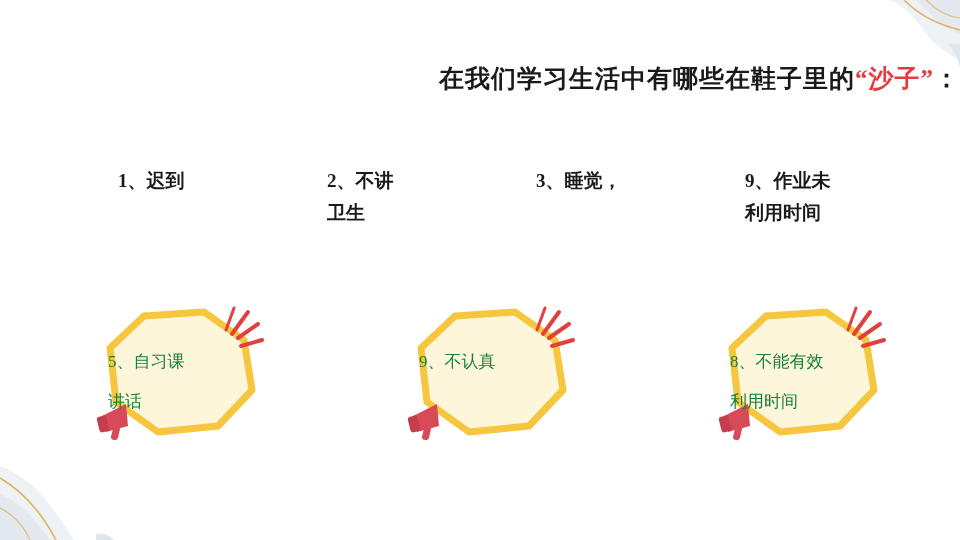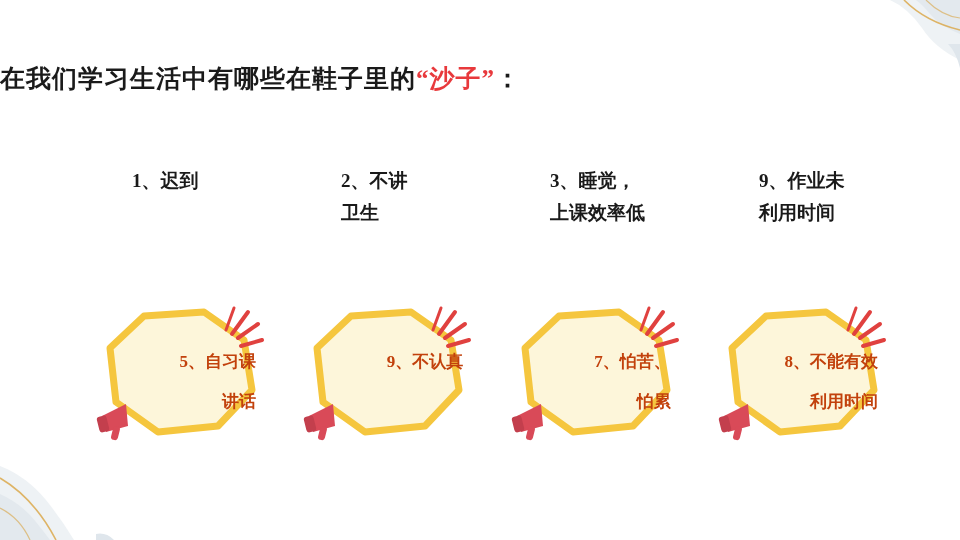--- a/index.html
+++ b/index.html
@@ -34,41 +34,41 @@
     height: 120px;
     overflow: hidden;
   }
 
   
   .title-row {
     position: absolute;
     top: 62px;
     left: 0;
     width: 960px;
-    text-align: left;
+    text-align: right;
     white-space: nowrap;
   }
   .title-main {
     font-size: 25px;
     font-weight: bold;
     color: #1a1a1a;
     letter-spacing: 1px;
   }
   .title-accent {
     font-size: 25px;
     font-weight: bold;
     color: #e8393c;
     letter-spacing: 1px;
   }
 
   
   .plain-row {
     position: absolute;
     top: 165px;
-    left: 132px;
+    left: 118px;
     width: 790px;
     display: flex;
     justify-content: flex-end;
     gap: 46px;
   }
   .plain-item {
     width: 175px;
     font-size: 19px;
     line-height: 32px;
     color: #1a1a1a;
@@ -95,25 +95,25 @@
   .bubble svg {
     position: absolute;
     top: 0;
     left: 0;
   }
   .bubble-text {
     position: absolute;
     top: 44px;
     left: 16px;
     width: 148px;
-    text-align: right;
+    text-align: left;
     font-size: 17px;
-    font-weight: bold;
+    font-weight: normal;
     line-height: 40px;
-    color: #c2410c;
+    color: #15803d;
     z-index: 3;
   }
   .bubble-text .l2 {
     display: block;
   }
 </style>
 </head>
 <body>
 
 <div class="corner corner-tr">
@@ -144,21 +144,20 @@
   <div class="plain-item">
     <span>1、迟到</span>
     <span class="l2"></span>
   </div>
   <div class="plain-item">
     <span>2、不讲</span>
     <span class="l2">卫生</span>
   </div>
   <div class="plain-item">
     <span>3、睡觉，</span>
-    <span class="l2">上课效率低</span>
   </div>
   <div class="plain-item">
     <span>9、作业未</span>
     <span class="l2">利用时间</span>
   </div>
 </div>
 
 <div class="bubble-row">
 
   <div class="bubble">
@@ -195,40 +194,20 @@
         <path d="M10 118 L34 106 L36 128 L14 134 Z" fill="#d94a58"></path>
         <rect x="6" y="118" width="10" height="16" rx="3" fill="#c33f4d" transform="rotate(-14 11 126)"></rect>
         <rect x="20" y="128" width="7" height="14" rx="3" fill="#d94a58" transform="rotate(14 23 135)"></rect>
       </g>
     </svg>
     <div class="bubble-text">
       <span>9、不认真</span>
     </div>
   </div>
 
-  <div class="bubble">
-    <svg width="178" height="155" viewBox="0 0 178 155">
-      <polygon points="52,18 112,14 152,42 160,92 126,128 66,134 24,104 18,50" fill="#fdf6da" stroke="#f5c63e" stroke-width="7" stroke-linejoin="round"></polygon>
-      <g>
-        <path d="M140 36 L156 14" stroke="#e0413f" stroke-width="4" stroke-linecap="round"></path>
-        <path d="M146 40 L166 26" stroke="#e0413f" stroke-width="4" stroke-linecap="round"></path>
-        <path d="M149 48 L170 42" stroke="#e0413f" stroke-width="4" stroke-linecap="round"></path>
-        <path d="M134 32 L142 10" stroke="#e0413f" stroke-width="3" stroke-linecap="round"></path>
-      </g>
-      <g>
-        <path d="M10 118 L34 106 L36 128 L14 134 Z" fill="#d94a58"></path>
-        <rect x="6" y="118" width="10" height="16" rx="3" fill="#c33f4d" transform="rotate(-14 11 126)"></rect>
-        <rect x="20" y="128" width="7" height="14" rx="3" fill="#d94a58" transform="rotate(14 23 135)"></rect>
-      </g>
-    </svg>
-    <div class="bubble-text">
-      <span>7、怕苦、</span>
-      <span class="l2">怕累</span>
-    </div>
-  </div>
 
   <div class="bubble">
     <svg width="178" height="155" viewBox="0 0 178 155">
       <polygon points="52,18 112,14 152,42 160,92 126,128 66,134 24,104 18,50" fill="#fdf6da" stroke="#f5c63e" stroke-width="7" stroke-linejoin="round"></polygon>
       <g>
         <path d="M140 36 L156 14" stroke="#e0413f" stroke-width="4" stroke-linecap="round"></path>
         <path d="M146 40 L166 26" stroke="#e0413f" stroke-width="4" stroke-linecap="round"></path>
         <path d="M149 48 L170 42" stroke="#e0413f" stroke-width="4" stroke-linecap="round"></path>
         <path d="M134 32 L142 10" stroke="#e0413f" stroke-width="3" stroke-linecap="round"></path>
       </g>

